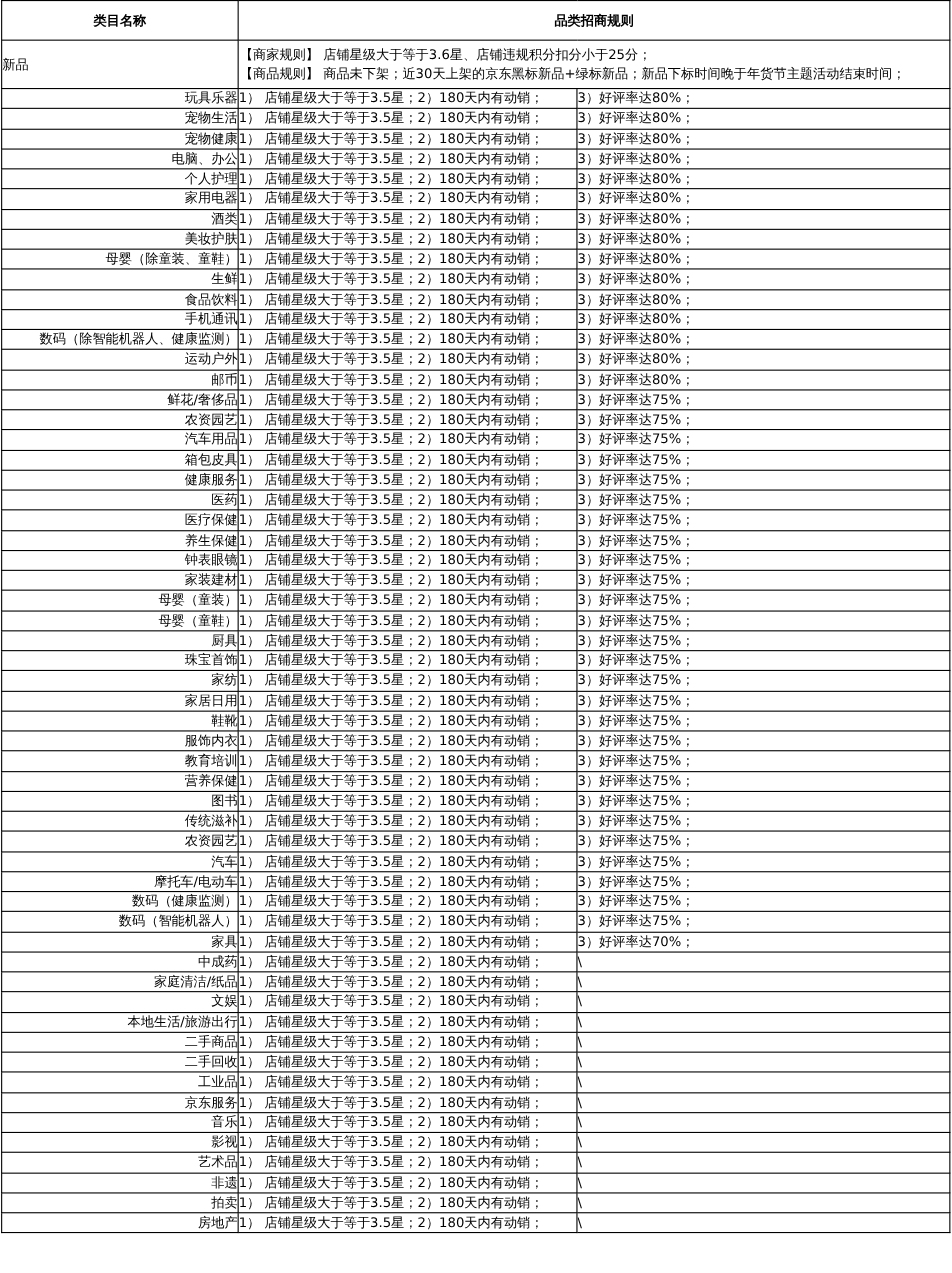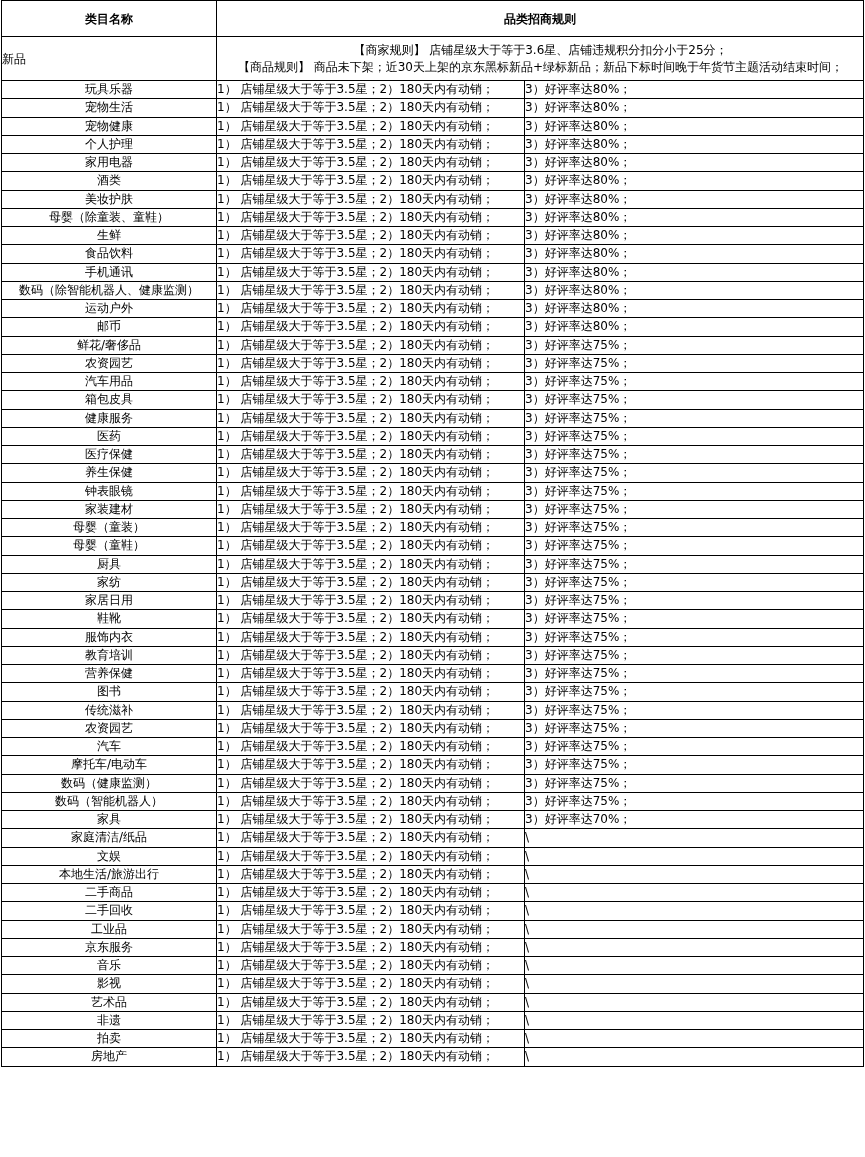--- a/index.html
+++ b/index.html
@@ -6,25 +6,25 @@
   body { width: 865px; height: 1157px; overflow: hidden; position: relative;
          font-family: "DejaVu Sans", "Liberation Sans", sans-serif; color: #000; }
   table.sheet { position: absolute; left: 1px; top: 0; border-collapse: collapse;
                 table-layout: fixed; width: 862px; font-size: 12px; padding-left: 26px; }
   table.sheet td, table.sheet th { border: 1px solid #000; padding: 0; overflow: hidden;
                 white-space: nowrap; line-height: 16px; }
   col.c1 { width: 215px; }
   col.c2 { width: 308px; }
   col.c3 { width: 339px; }
   tr.hdr th { height: 35px; font-weight: bold; font-size: 12px; text-align: center; }
-  tr.newrow td { height: 43px; text-align: center; }
+  tr.newrow td { height: 43px; }
   tr.newrow td.cat { text-align: left; }
   tr.newrow td.rules { padding-left: 1px; line-height: 17px; }
   tr.row td { height: 17.25px; line-height: 17px; }
-  td.cat { text-align: center; }
+  td.cat { text-align: right; }
   td.rule12 { padding-left: 2px; margin-top: 36px; }
   td.rule3 { padding-left: 2px; margin-left: 28px; }
 </style>
 </head>
 <body>
 
 <table class="sheet">
   <colgroup>
     <col class="c1">
       <col class="c2">
@@ -51,20 +51,25 @@
         <td class="cat">宠物生活</td>
         <td class="rule12">1） 店铺星级大于等于3.5星；2）180天内有动销；</td>
         <td class="rule3">3）好评率达80%；</td>
       </tr>
       <tr class="row">
         <td class="cat">宠物健康</td>
         <td class="rule12">1） 店铺星级大于等于3.5星；2）180天内有动销；</td>
         <td class="rule3">3）好评率达80%；</td>
       </tr>
       <tr class="row">
+        <td class="cat">电脑、办公</td>
+        <td class="rule12">1） 店铺星级大于等于3.5星；2）180天内有动销；</td>
+        <td class="rule3">3）好评率达80%；</td>
+      </tr>
+      <tr class="row">
         <td class="cat">个人护理</td>
         <td class="rule12">1） 店铺星级大于等于3.5星；2）180天内有动销；</td>
         <td class="rule3">3）好评率达80%；</td>
       </tr>
       <tr class="row">
         <td class="cat">家用电器</td>
         <td class="rule12">1） 店铺星级大于等于3.5星；2）180天内有动销；</td>
         <td class="rule3">3）好评率达80%；</td>
       </tr>
       <tr class="row">
@@ -171,20 +176,25 @@
         <td class="cat">母婴（童鞋）</td>
         <td class="rule12">1） 店铺星级大于等于3.5星；2）180天内有动销；</td>
         <td class="rule3">3）好评率达75%；</td>
       </tr>
       <tr class="row">
         <td class="cat">厨具</td>
         <td class="rule12">1） 店铺星级大于等于3.5星；2）180天内有动销；</td>
         <td class="rule3">3）好评率达75%；</td>
       </tr>
       <tr class="row">
+        <td class="cat">珠宝首饰</td>
+        <td class="rule12">1） 店铺星级大于等于3.5星；2）180天内有动销；</td>
+        <td class="rule3">3）好评率达75%；</td>
+      </tr>
+      <tr class="row">
         <td class="cat">家纺</td>
         <td class="rule12">1） 店铺星级大于等于3.5星；2）180天内有动销；</td>
         <td class="rule3">3）好评率达75%；</td>
       </tr>
       <tr class="row">
         <td class="cat">家居日用</td>
         <td class="rule12">1） 店铺星级大于等于3.5星；2）180天内有动销；</td>
         <td class="rule3">3）好评率达75%；</td>
       </tr>
       <tr class="row">
@@ -239,20 +249,25 @@
       </tr>
       <tr class="row">
         <td class="cat">数码（智能机器人）</td>
         <td class="rule12">1） 店铺星级大于等于3.5星；2）180天内有动销；</td>
         <td class="rule3">3）好评率达75%；</td>
       </tr>
       <tr class="row">
         <td class="cat">家具</td>
         <td class="rule12">1） 店铺星级大于等于3.5星；2）180天内有动销；</td>
         <td class="rule3">3）好评率达70%；</td>
+      </tr>
+      <tr class="row">
+        <td class="cat">中成药</td>
+        <td class="rule12">1） 店铺星级大于等于3.5星；2）180天内有动销；</td>
+        <td class="rule3">\</td>
       </tr>
       <tr class="row">
         <td class="cat">家庭清洁/纸品</td>
         <td class="rule12">1） 店铺星级大于等于3.5星；2）180天内有动销；</td>
         <td class="rule3">\</td>
       </tr>
       <tr class="row">
         <td class="cat">文娱</td>
         <td class="rule12">1） 店铺星级大于等于3.5星；2）180天内有动销；</td>
         <td class="rule3">\</td>

